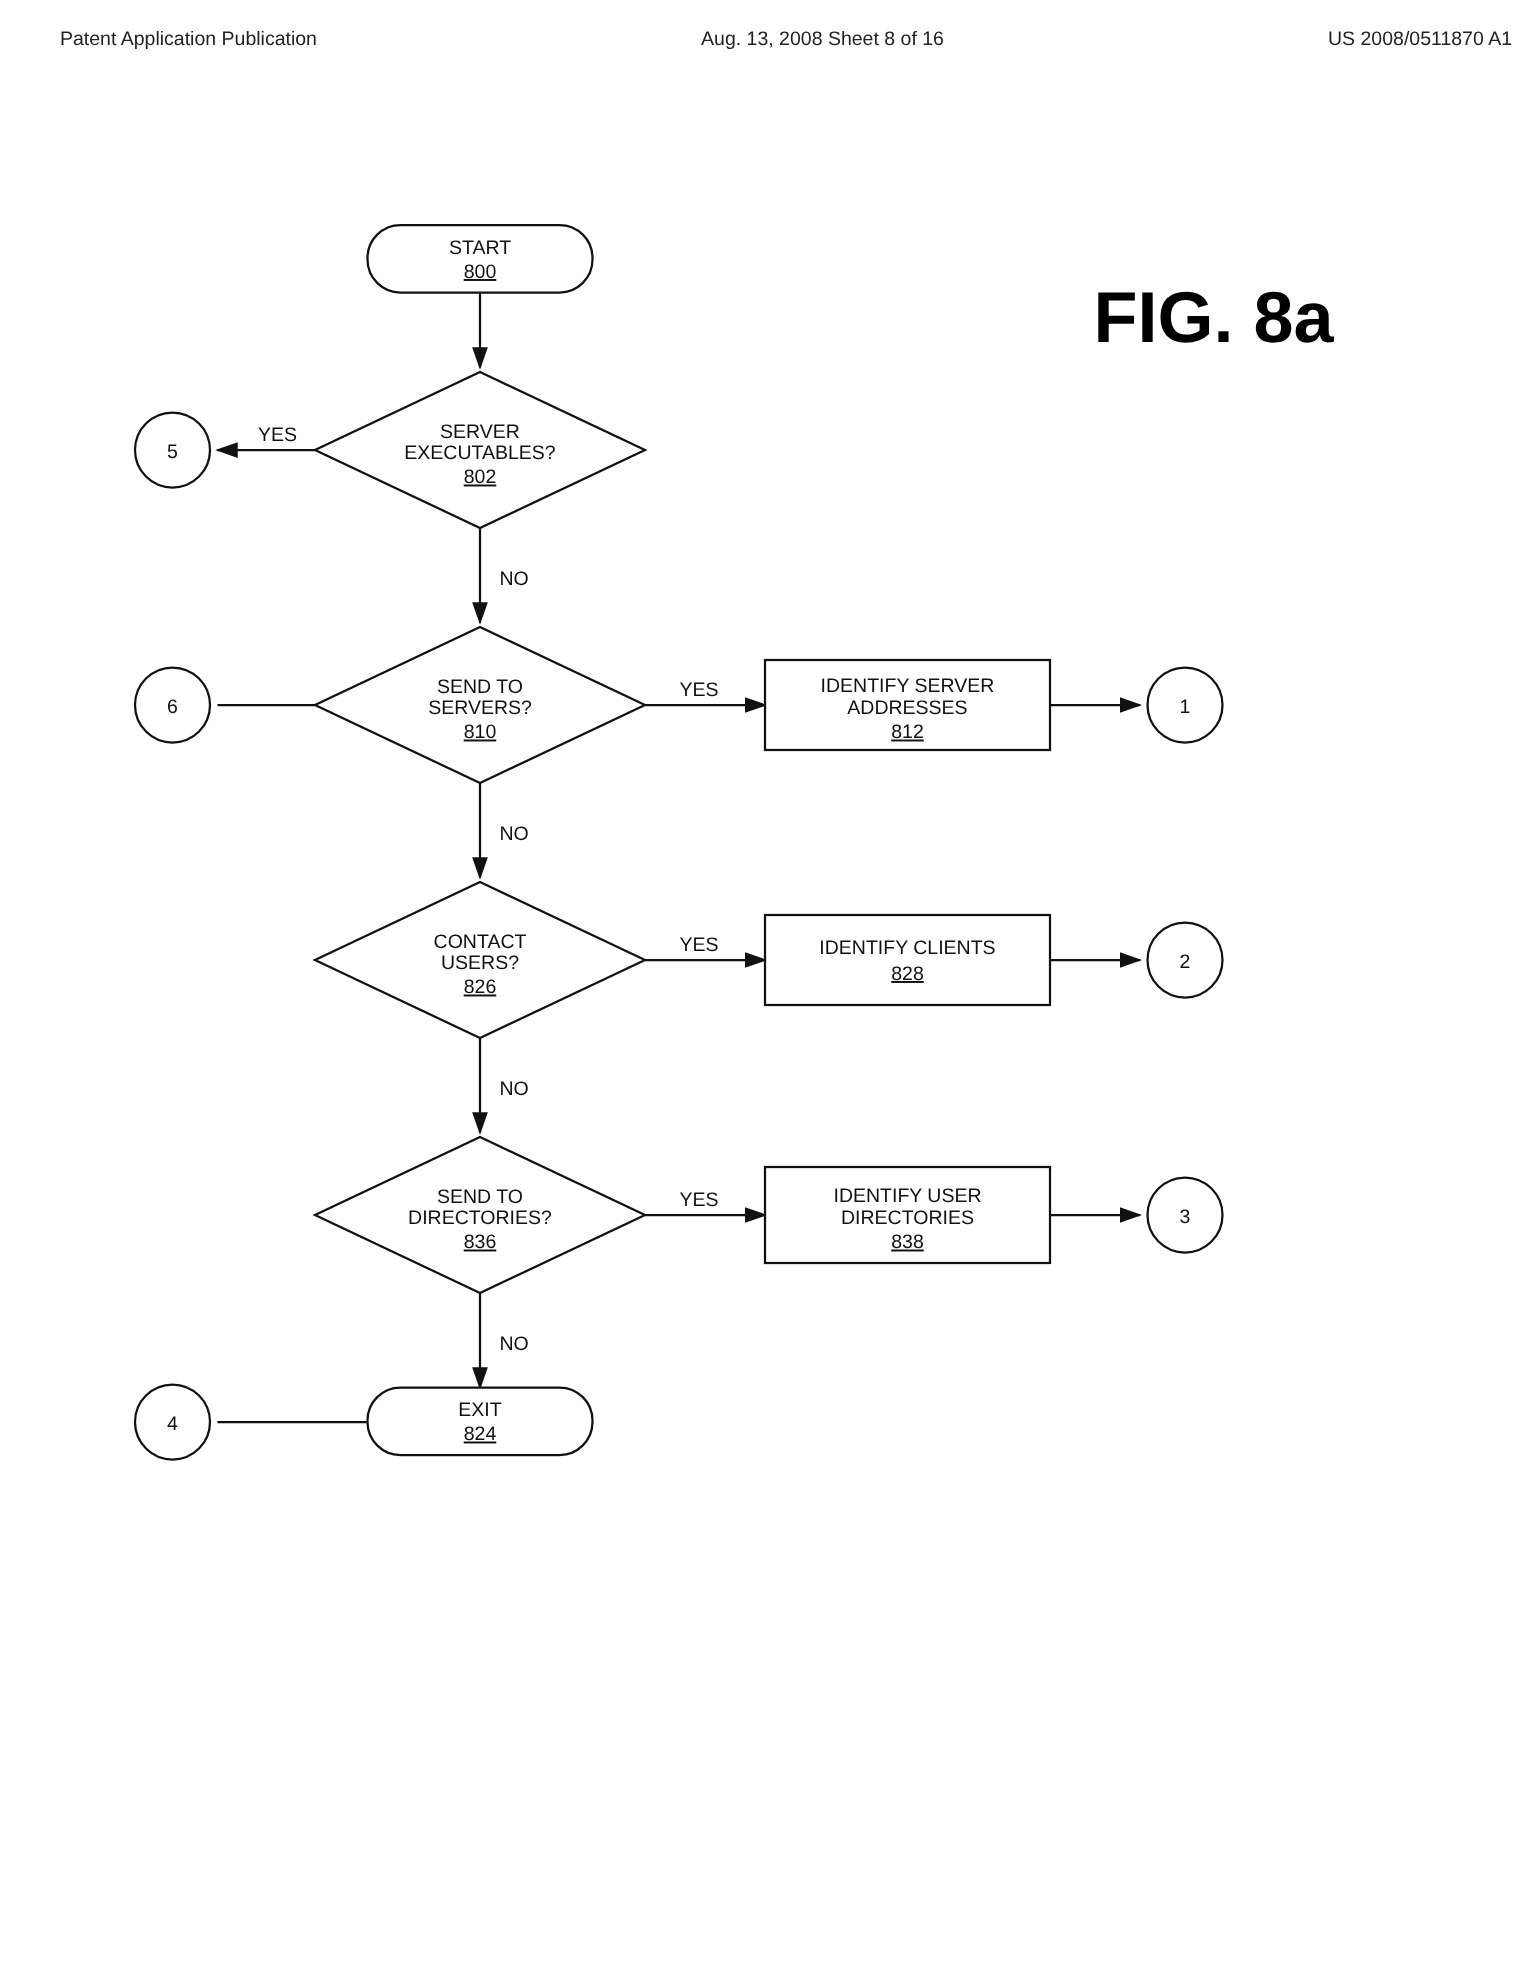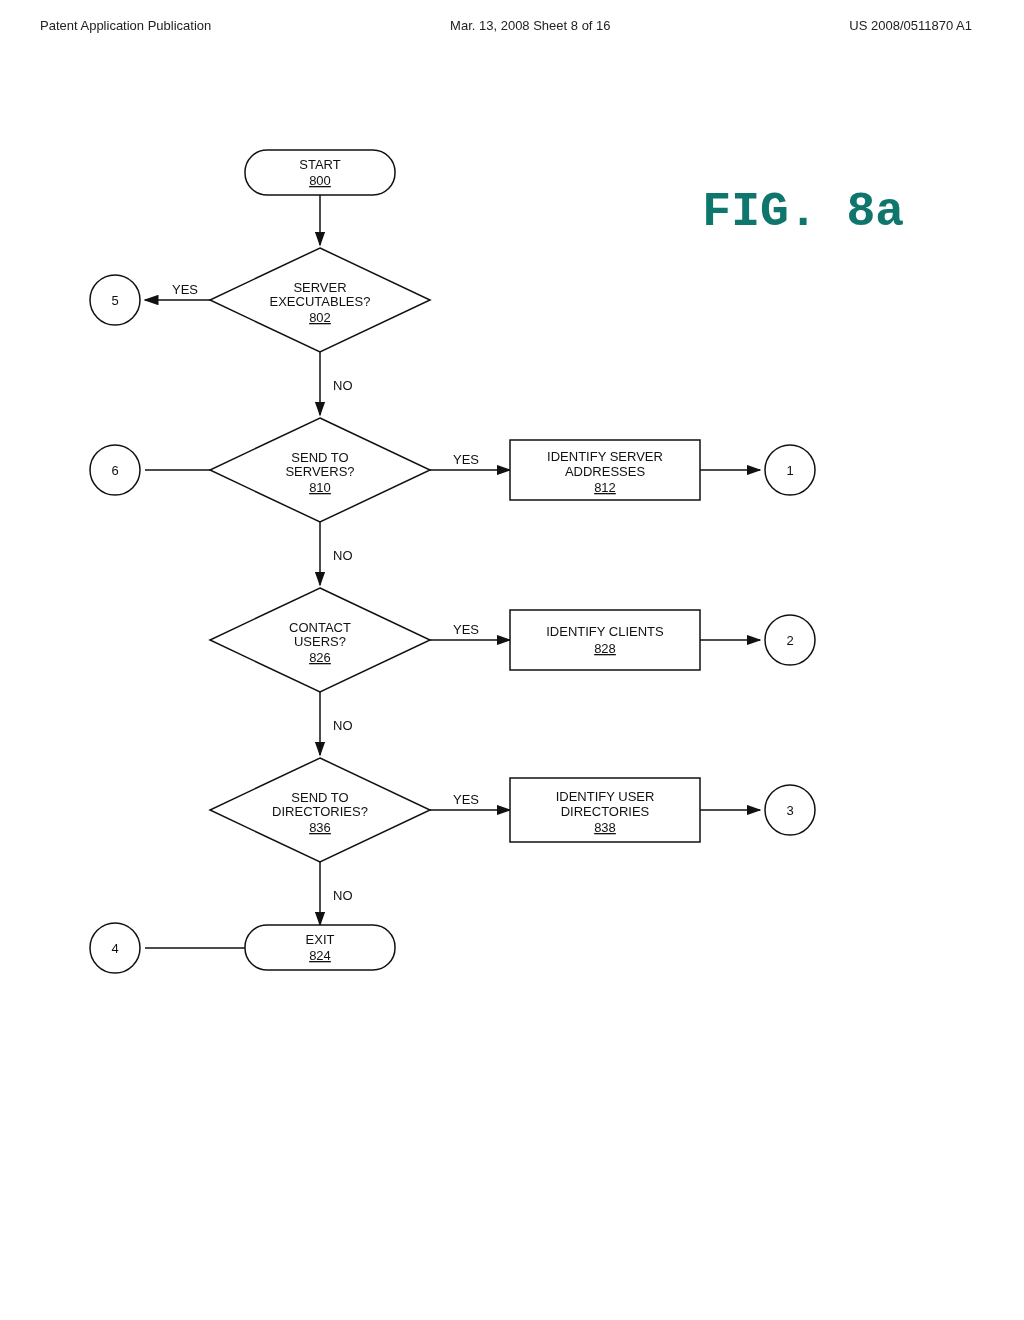--- a/index.html
+++ b/index.html
@@ -9,21 +9,21 @@
       background: #fff;
       font-family: Arial, sans-serif;
       position: relative;
       overflow: hidden;
     }
 
     .page-header {
       display: flex;
       justify-content: space-between;
       align-items: center;
-      padding: 18px 52px 0 40px;
+      padding: 18px 16px 0 40px;
       font-size: 13px;
       color: #222;
     }
 
     .diagram-container {
       position: absolute;
       top: 100px;
       left: 0;
       width: 1024px;
       height: 1200px;
@@ -31,39 +31,39 @@
     }
 
     svg {
       width: 1024px;
       height: 1200px;
     }
 
     .fig-label {
       position: absolute;
       top: 185px;
-      right: 120px;
+      right: 135px;
       font-size: 48px;
       font-weight: bold;
-      color: #0f766e;
-      font-family: Liberation Mono, monospace;
+      color: #000000;
+      font-family: Liberation Sans, sans-serif;
     }
 
     text {
       font-family: Arial, sans-serif;
       font-size: 13px;
       fill: #111;
     }
   </style>
 </head>
 <body>
 
 <div class="page-header">
   <span>Patent Application Publication</span>
-  <span>Mar. 13, 2008   Sheet 8 of 16</span>
+  <span>Aug. 13, 2008   Sheet 8 of 16</span>
   <span>US 2008/0511870 A1</span>
 </div>
 
 <div class="fig-label">FIG. 8a</div>
 
 <div class="diagram-container">
 <svg viewBox="0 0 1024 1200" xmlns="http://www.w3.org/2000/svg">
   <defs>
     <marker id="arrowhead" markerWidth="10" markerHeight="7" refX="9" refY="3.5" orient="auto">
       <polygon points="0 0, 10 3.5, 0 7" fill="#111"></polygon>

